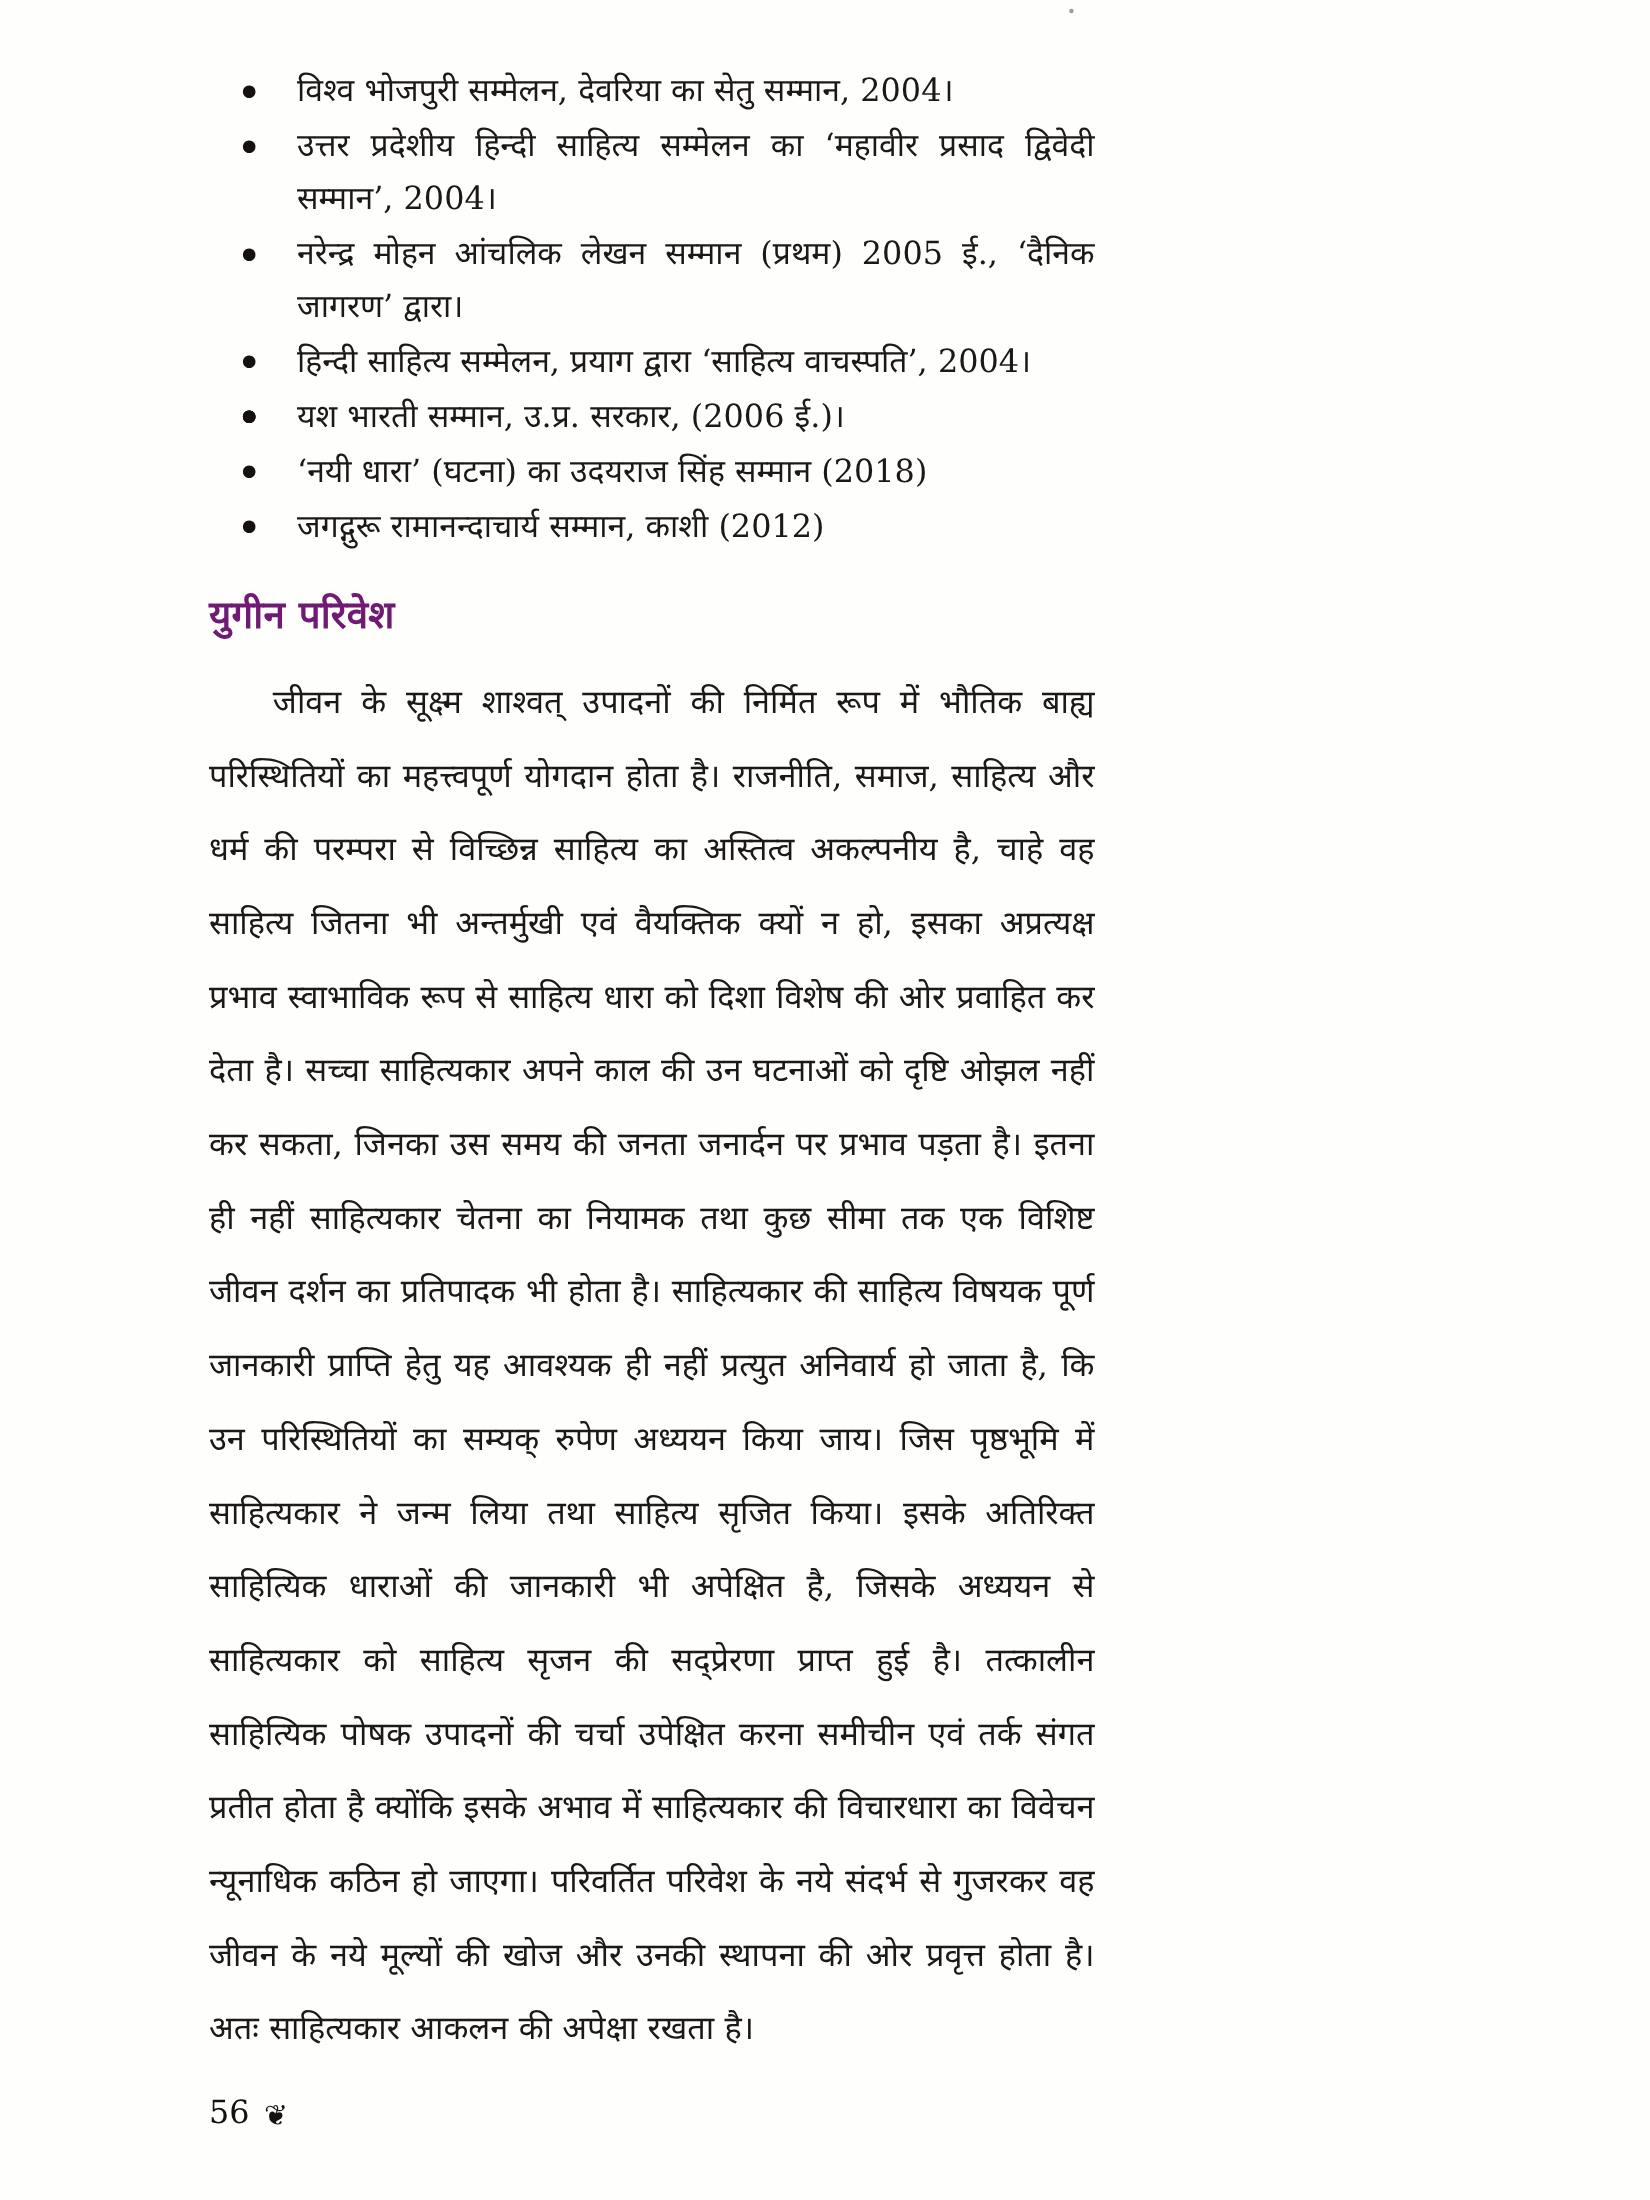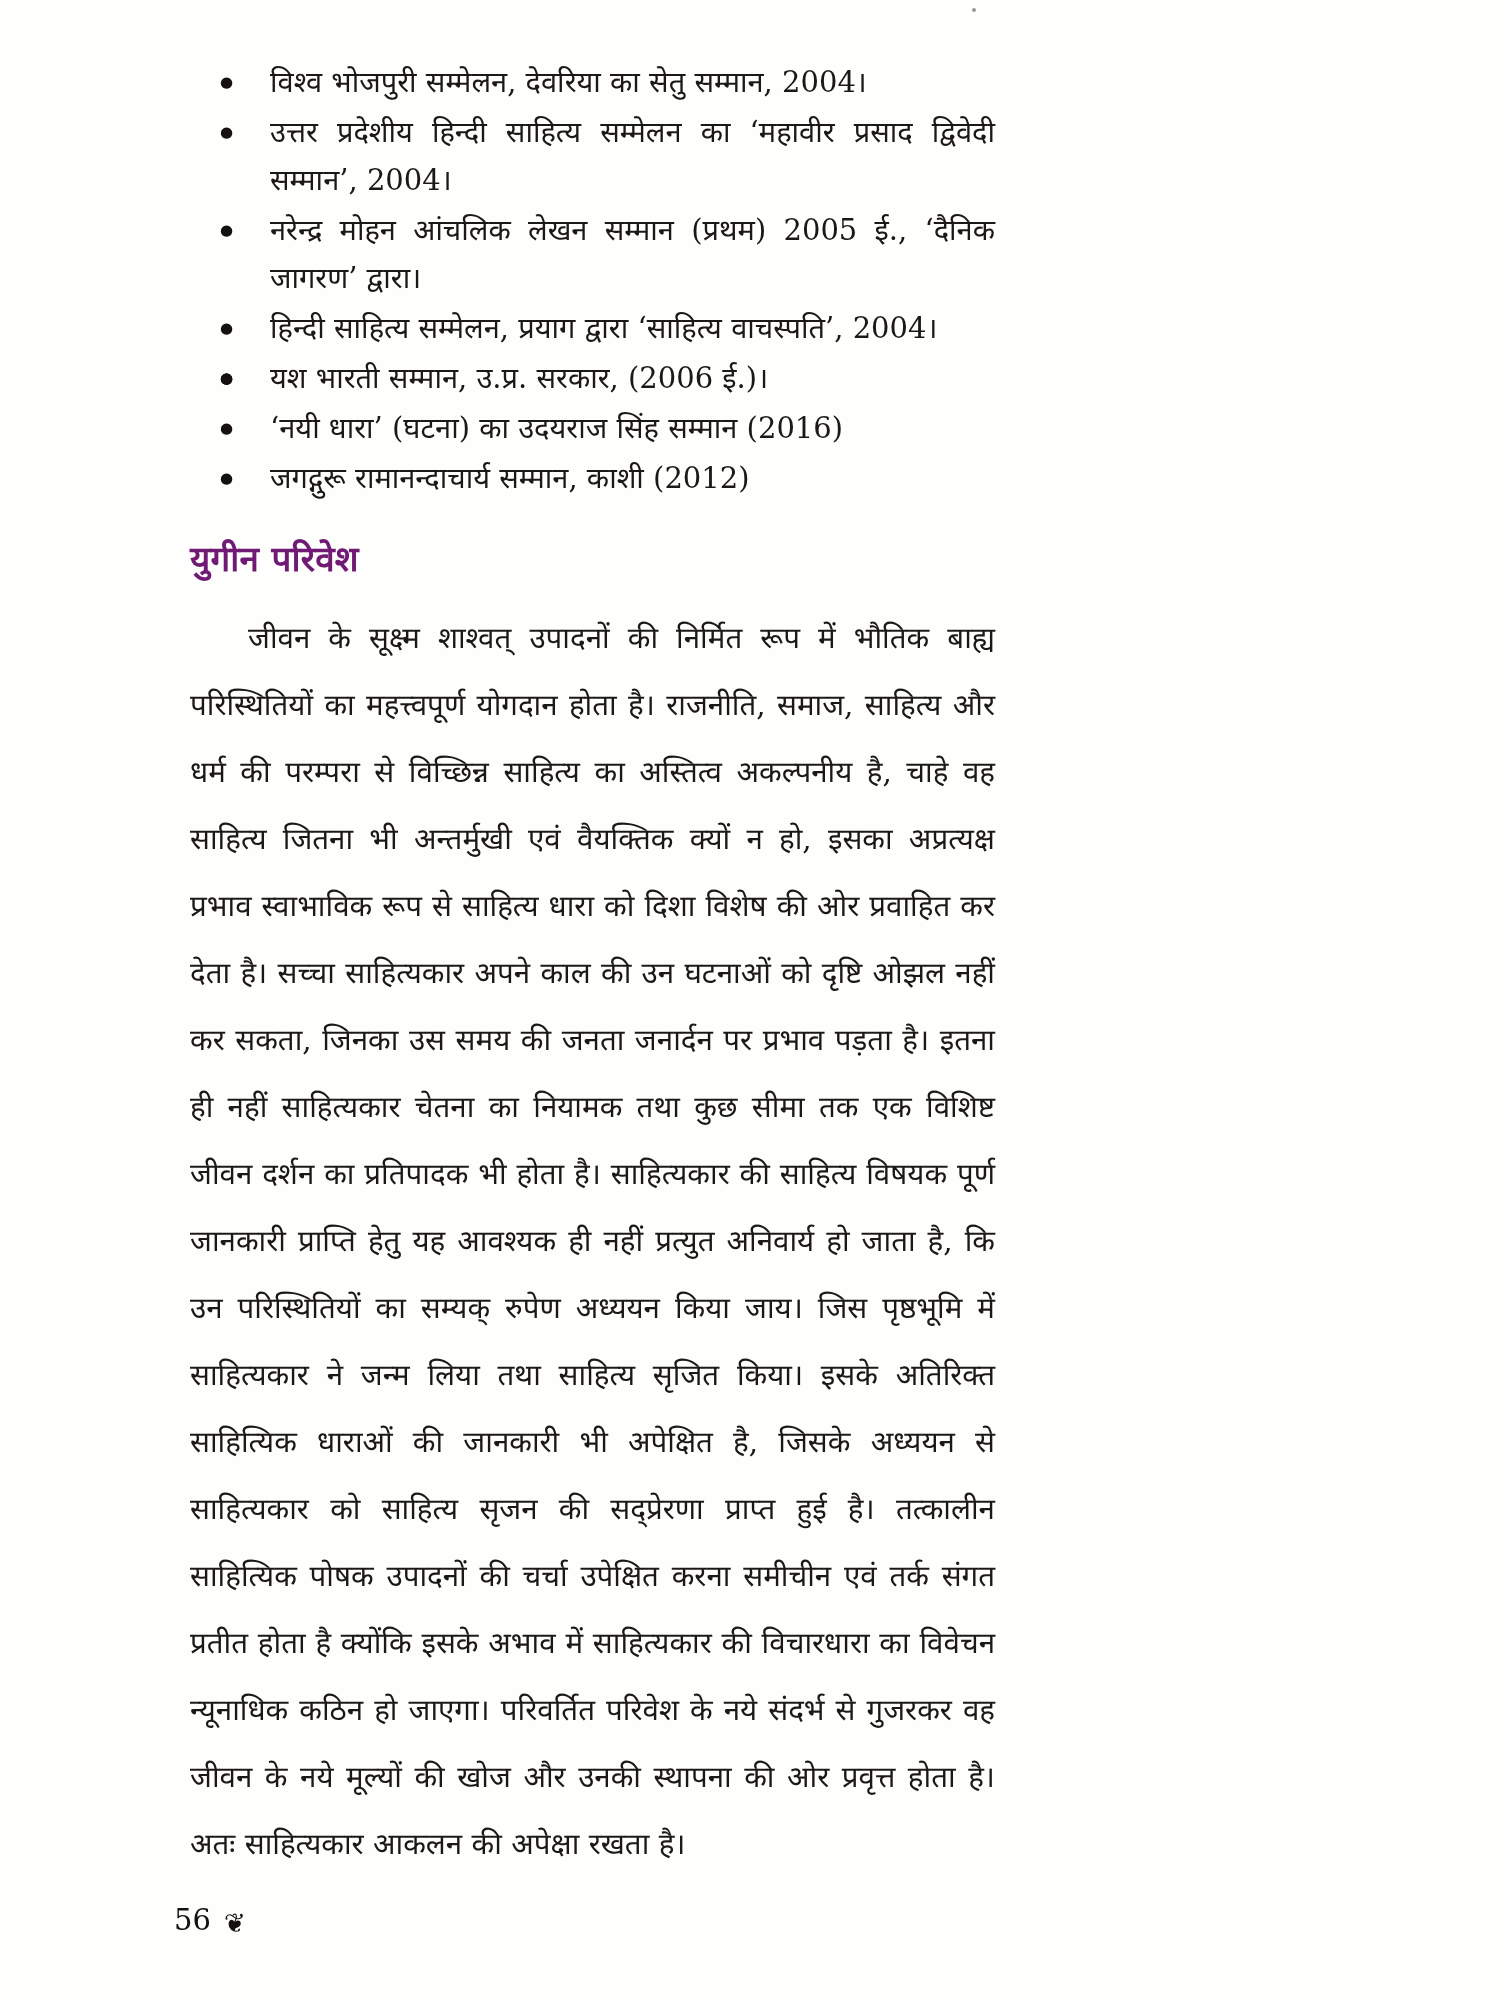--- a/index.html
+++ b/index.html
@@ -50,21 +50,21 @@
   }
   .body-para {
     font-size: 29.5px;
     line-height: 67px;
     text-align: justify;
     text-indent: 58px;
     color: #1b1815;
   }
   .footer {
     position: absolute;
-    left: 174px;
+    left: 190px;
     top: 1903px;
     font-size: 29px;
     display: flex;
     align-items: baseline;
     gap: 13px;
     color: #14110e;
   }
   .footer .ornament {
     font-size: 26px;
     position: relative;
@@ -110,21 +110,21 @@
       </li>
       <li>
         <span class="bullet">●</span>
       </li>
       <li>
         <span class="bullet">●</span>
         <span>यश भारती सम्मान, उ.प्र. सरकार, (2006 ई.)।</span>
       </li>
       <li>
         <span class="bullet">●</span>
-        <span>‘नयी धारा’ (घटना) का उदयराज सिंह सम्मान (2016)</span>
+        <span>‘नयी धारा’ (घटना) का उदयराज सिंह सम्मान (2018)</span>
       </li>
       <li>
         <span class="bullet">●</span>
         <span>जगद्गुरू रामानन्दाचार्य सम्मान, काशी (2012)</span>
       </li>
     </ul>
 
     <h2 class="heading">युगीन परिवेश</h2>
 
     <p class="body-para">जीवन के सूक्ष्म शाश्वत् उपादनों की निर्मित रूप में भौतिक बाह्य परिस्थितियों का महत्त्वपूर्ण योगदान होता है। राजनीति, समाज, साहित्य और धर्म की परम्परा से विच्छिन्न साहित्य का अस्तित्व अकल्पनीय है, चाहे वह साहित्य जितना भी अन्तर्मुखी एवं वैयक्तिक क्यों न हो, इसका अप्रत्यक्ष प्रभाव स्वाभाविक रूप से साहित्य धारा को दिशा विशेष की ओर प्रवाहित कर देता है। सच्चा साहित्यकार अपने काल की उन घटनाओं को दृष्टि ओझल नहीं कर सकता, जिनका उस समय की जनता जनार्दन पर प्रभाव पड़ता है। इतना ही नहीं साहित्यकार चेतना का नियामक तथा कुछ सीमा तक एक विशिष्ट जीवन दर्शन का प्रतिपादक भी होता है। साहित्यकार की साहित्य विषयक पूर्ण जानकारी प्राप्ति हेतु यह आवश्यक ही नहीं प्रत्युत अनिवार्य हो जाता है, कि उन परिस्थितियों का सम्यक् रुपेण अध्ययन किया जाय। जिस पृष्ठभूमि में साहित्यकार ने जन्म लिया तथा साहित्य सृजित किया। इसके अतिरिक्त साहित्यिक धाराओं की जानकारी भी अपेक्षित है, जिसके अध्ययन से साहित्यकार को साहित्य सृजन की सद्प्रेरणा प्राप्त हुई है। तत्कालीन साहित्यिक पोषक उपादनों की चर्चा उपेक्षित करना समीचीन एवं तर्क संगत प्रतीत होता है क्योंकि इसके अभाव में साहित्यकार की विचारधारा का विवेचन न्यूनाधिक कठिन हो जाएगा। परिवर्तित परिवेश के नये संदर्भ से गुजरकर वह जीवन के नये मूल्यों की खोज और उनकी स्थापना की ओर प्रवृत्त होता है। अतः साहित्यकार आकलन की अपेक्षा रखता है।</p>

